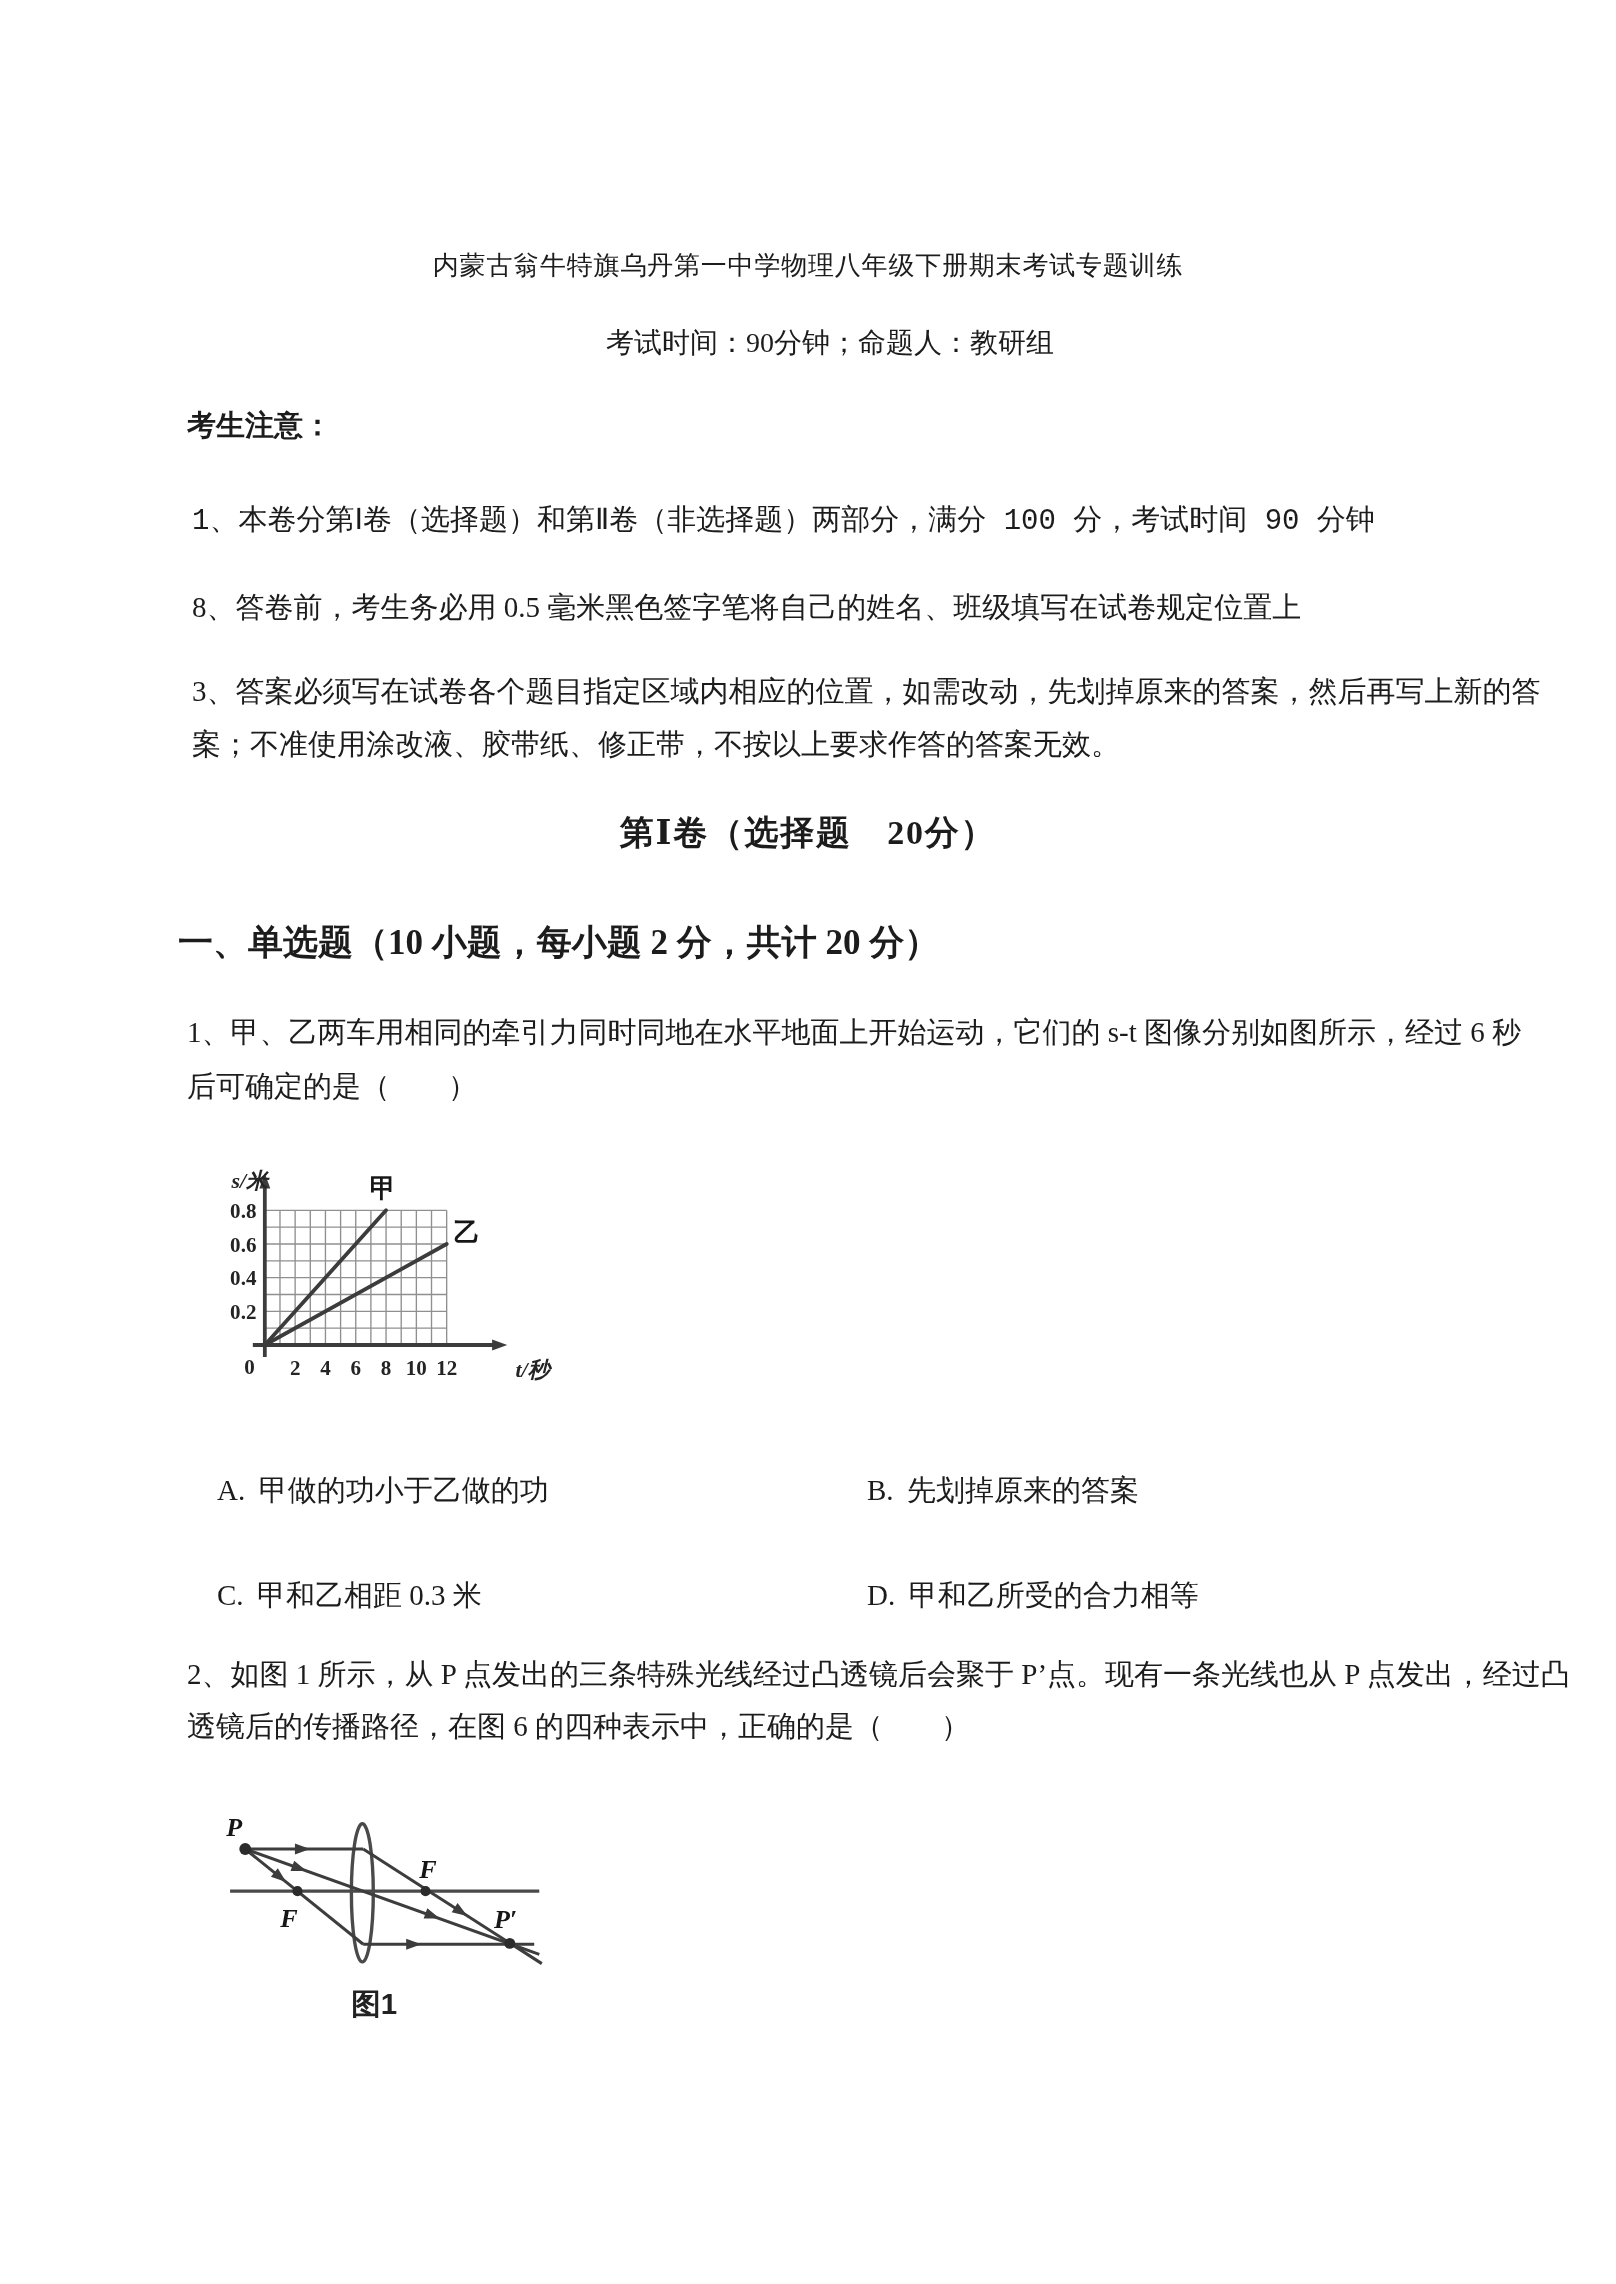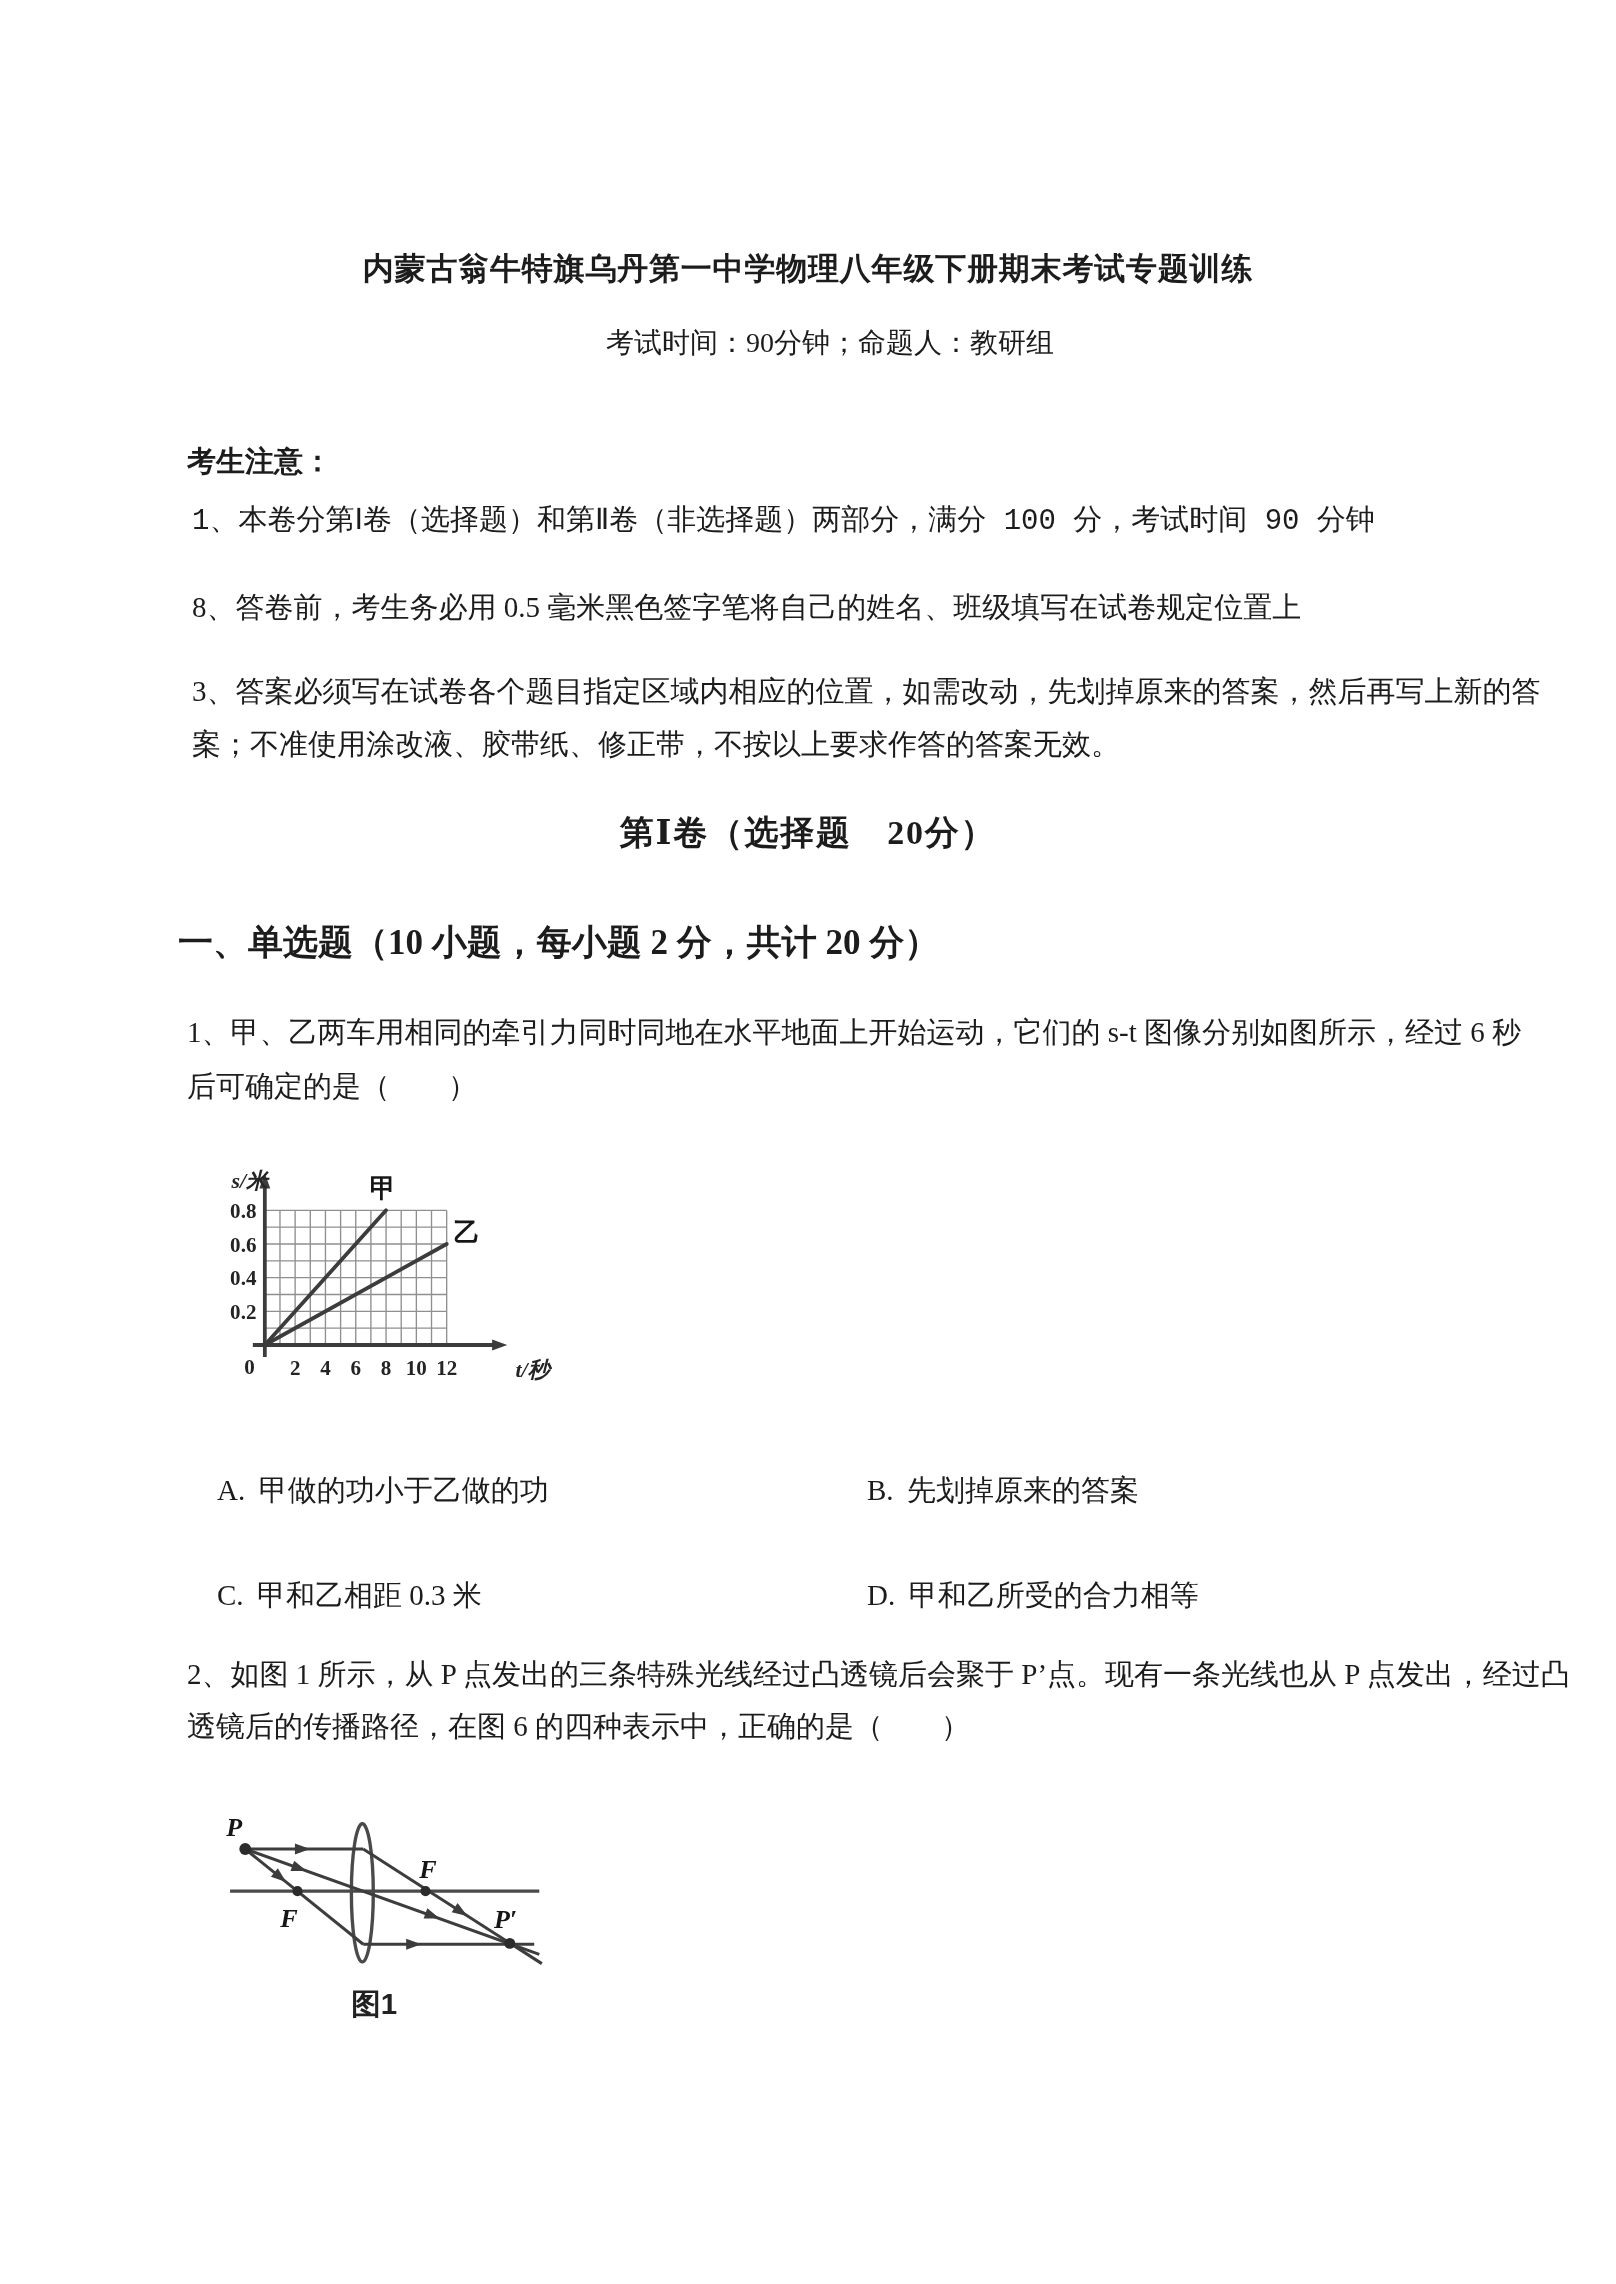--- a/index.html
+++ b/index.html
@@ -7,23 +7,23 @@
     position:relative;
     width:1616px;
     height:2284px;
     background:#ffffff;
     font-family:"Liberation Serif","DejaVu Serif",serif;
     color:#1c1c1c;
     overflow:hidden;
   }
   .abs{position:absolute;}
   .center{left:0;right:0;text-align:center;}
-  .title{top:248px;font-size:31px;font-weight:700;letter-spacing:0.8px;}
+  .title{top:248px;font-size:26px;font-weight:400;letter-spacing:0.8px;}
   .subtitle{top:324px;font-size:28px;padding-left:44px;}
-  .notice-h{left:187px;top:406px;font-size:29px;font-weight:700;margin-top:36px;}
+  .notice-h{left:187px;top:406px;font-size:29px;font-weight:700;}
   .nitem{left:192px;width:1355px;font-size:29px;line-height:53px;}
   .nitem1{top:495px;font-family:Liberation Mono, monospace;}
   .nitem2{top:581px;}
   .nitem3{top:665px;}
   .sec-h{top:810px;font-size:34px;font-weight:700;letter-spacing:1.7px;}
   .sub-h{left:178px;top:919px;font-size:35px;font-weight:700;}
   .qtext{left:187px;font-size:29px;line-height:54px;}
   .q1{top:1005px;width:1360px;}
   .q2{top:1648px;width:1385px;line-height:52px;}
   .figwrap{background:#ffffff;}

